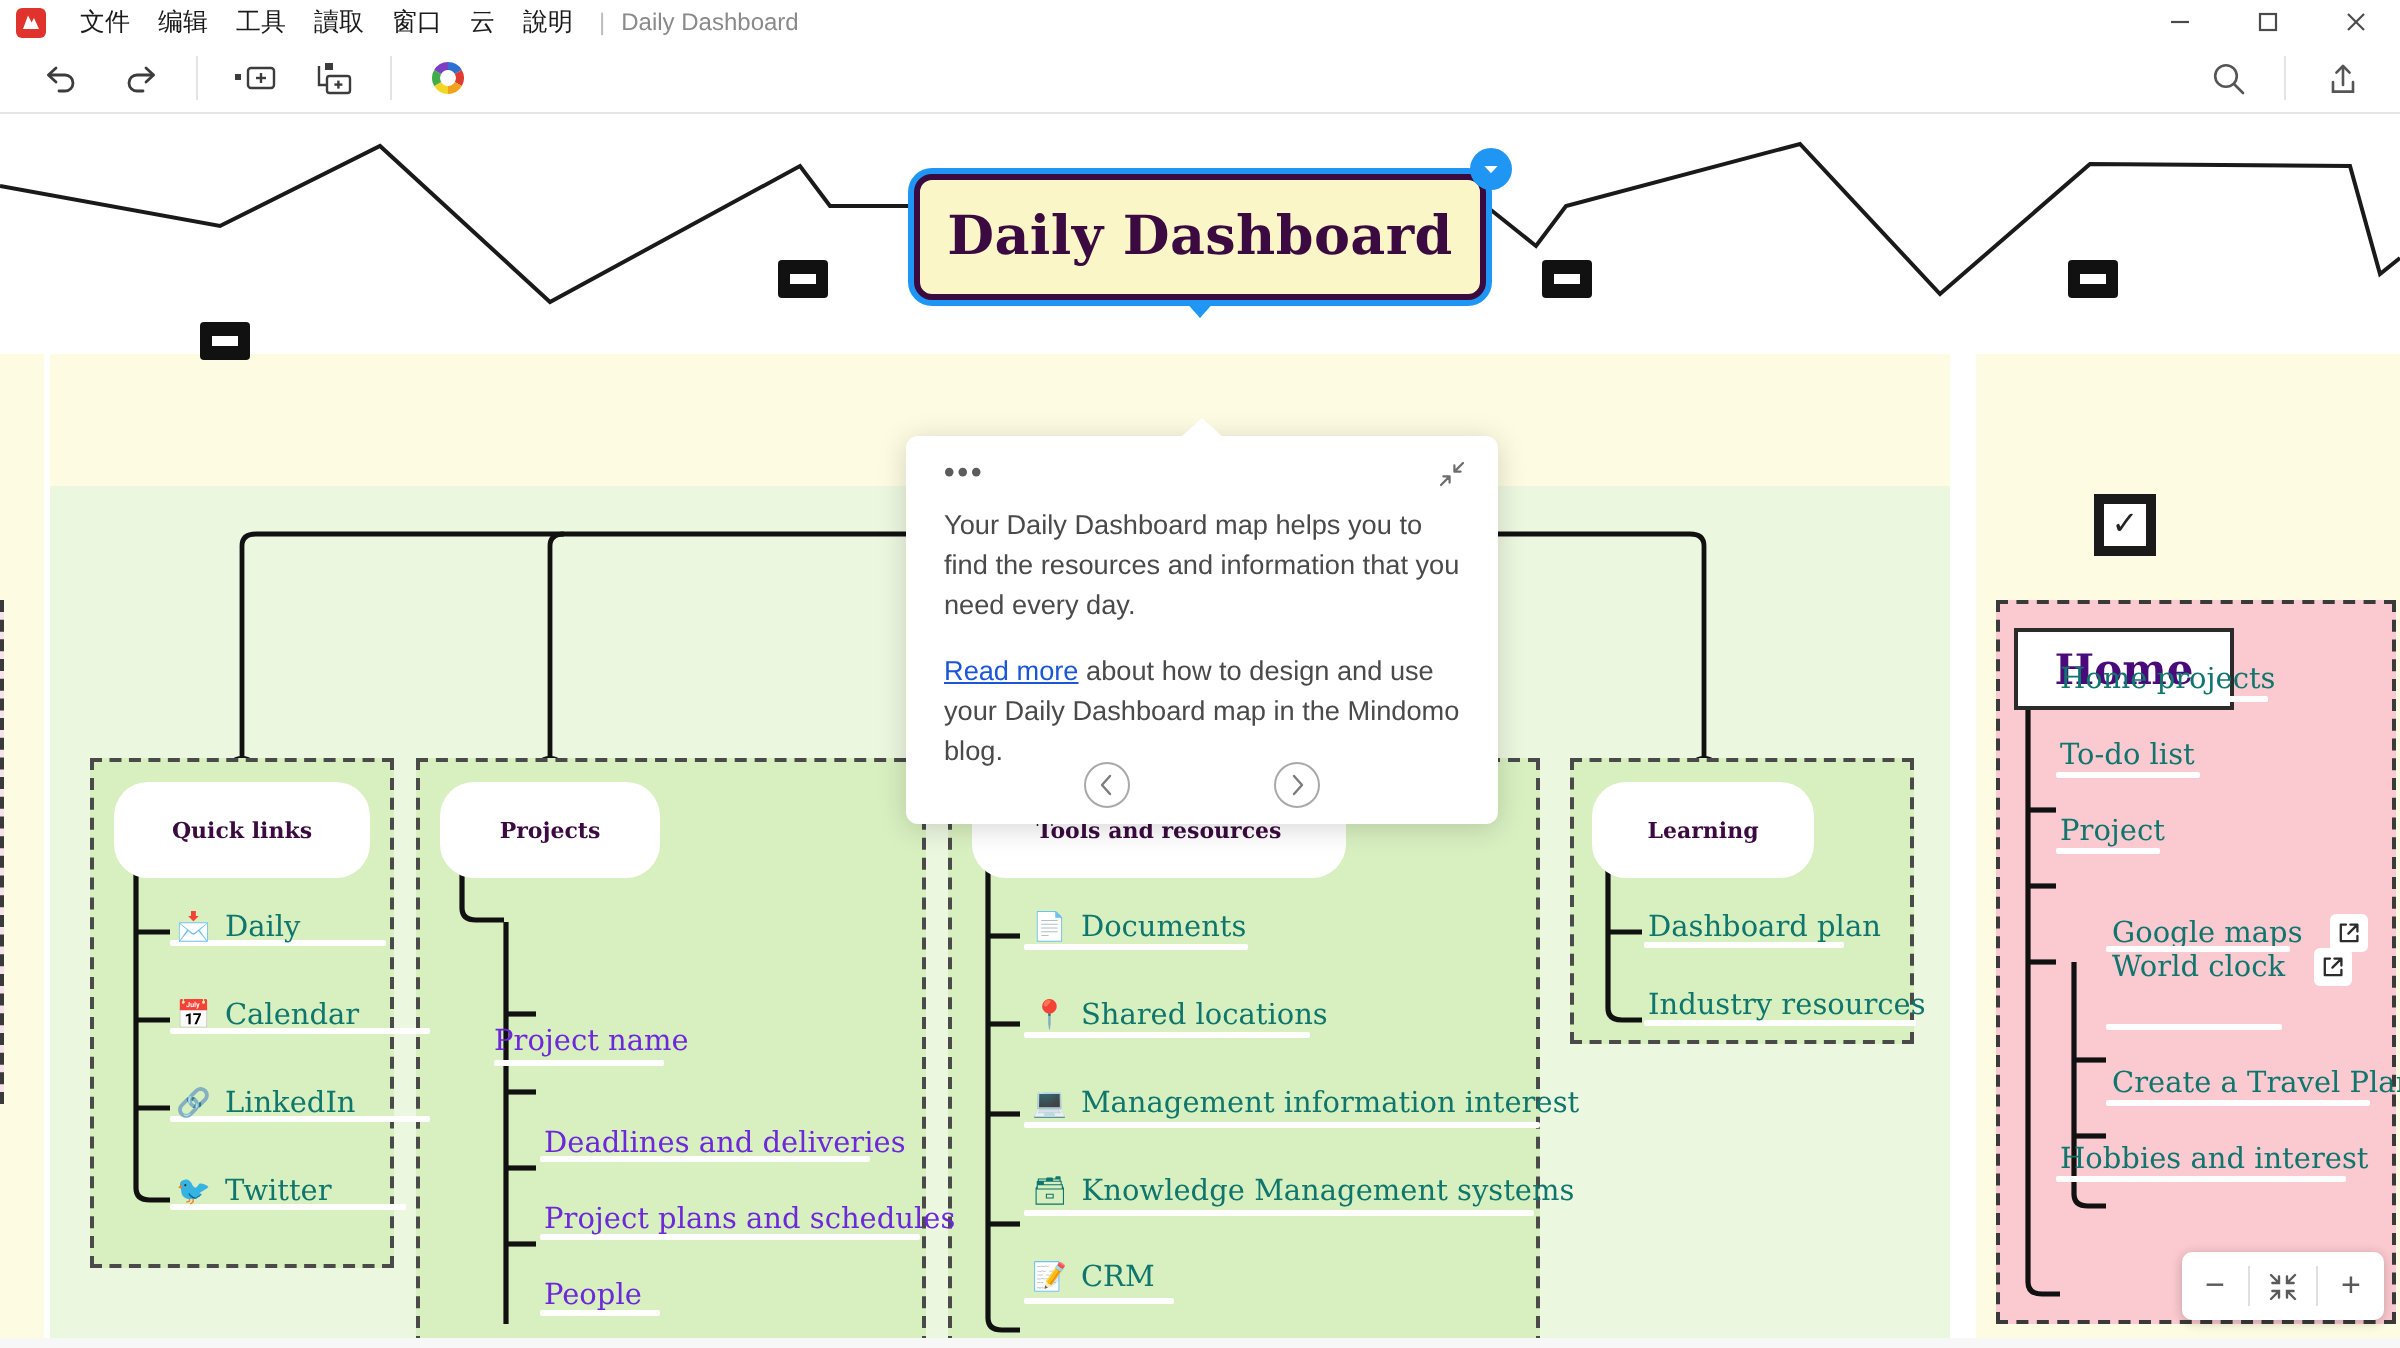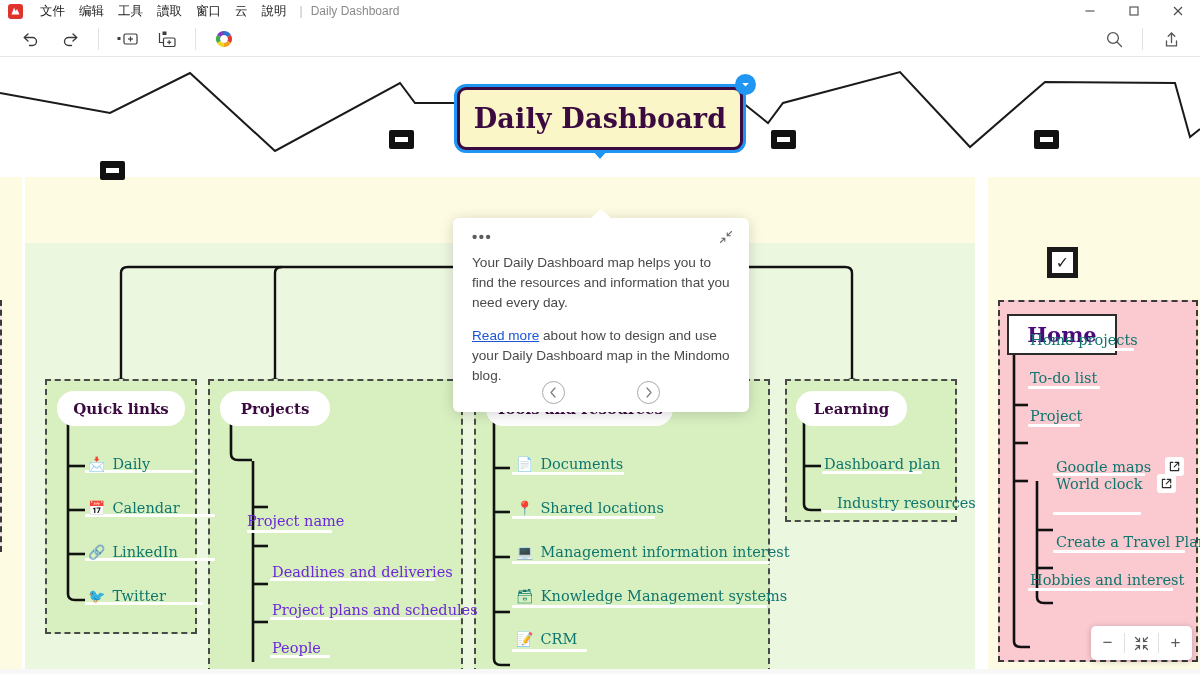--- a/index.html
+++ b/index.html
@@ -113,22 +113,22 @@
     display:flex; align-items:center; justify-content:center; color:#7c7c7c; font-size:12px;
   }
 
   
   .cat {
     position:absolute; background:#d8f0c0; border:2px dashed #4a4a4a; z-index:20;
   }
   .cat-head {
     position:absolute; background:#ffffff; border-radius:17px;
     display:flex; align-items:center; justify-content:center;
-    font-family:"DejaVu Serif", serif; font-weight:bold; font-size:15px;
-    color:#3b0a40; white-space:nowrap; height:35px; z-index:22;
+    font-family:"DejaVu Serif", serif; font-weight:bold; font-size:11px;
+    color:#3b0a40; white-space:nowrap; height:48px; z-index:22;
   }
   .leaf {
     position:absolute; font-family:"DejaVu Serif", serif; font-size:14.5px;
     color:#0f766e; white-space:nowrap; z-index:23;
     display:flex; align-items:center; gap:7px;
   }
   .leaf.ghost { color:#6d28d9; }
   .leafline { position:absolute; height:3px; background:#ffffff; z-index:21; border-radius:1px; }
   .leaf .emo { font-size:14px; line-height:1; }
 
@@ -458,21 +458,21 @@
       <span>Learning</span>
     </div>
     <svg class="bg-lines" style="z-index:21">
       <path d="M804,360 L804,447 Q804,453 811,453 L821,453" fill="none" stroke="#111" stroke-width="2.6"></path>
       <path d="M804,409 L821,409" fill="none" stroke="#111" stroke-width="2.6"></path>
     </svg>
     <div class="leaf" style="left:824px; top:399px;">
       <span>Dashboard plan</span>
     </div>
     <div class="leafline" style="left:822px; top:414px; width:100px;"></div>
-    <div class="leaf" style="left:824px; top:438px;margin-left:13px;">
+    <div class="leaf" style="left:824px; top:438px;">
       <span>Industry resources</span>
     </div>
     <div class="leafline" style="left:822px; top:453px; width:136px;"></div>
 
     <div class="pinkbox-left-stub" style="left:-8px; top:243px; width:10px; height:252px; background:#f7e4ea;"></div>
     <div class="pinkbox"></div>
     <div class="check-icon">
       <span class="check-inner">✓</span>
     </div>
     <div class="home-head">

